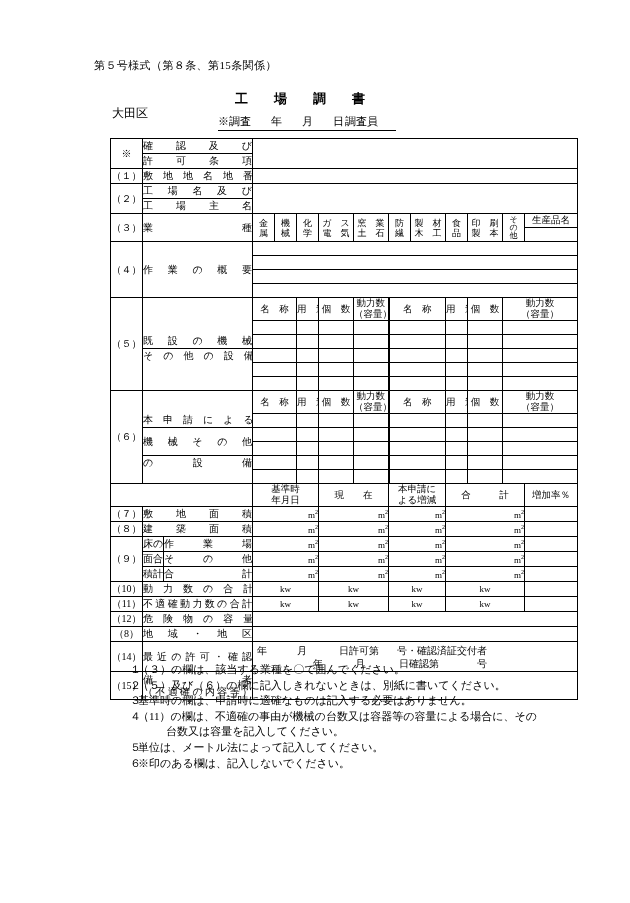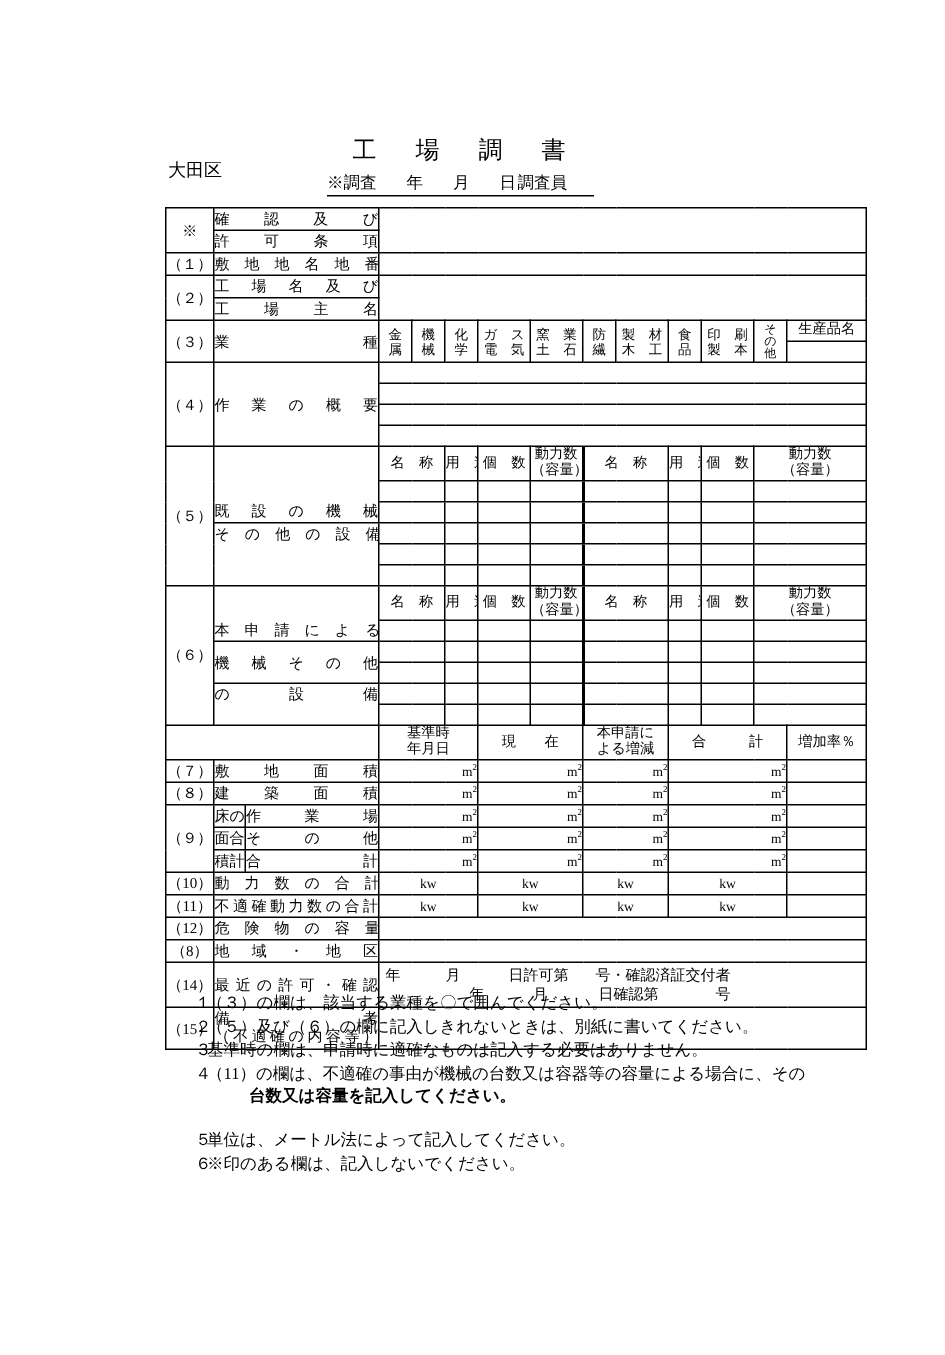--- a/index.html
+++ b/index.html
@@ -29,23 +29,24 @@
   .ward {
     position: absolute;
     left: 112px; top: 105px;
     font-size: 12px;
     white-space: nowrap;
     text-align: right;
   }
   .doc-title {
     position: absolute;
     left: 235px; top: 90px;
-    font-size: 16px;
+    font-size: 13px;
     letter-spacing: 26px;
     white-space: nowrap;
+    font-weight: bold;
   }
   .survey-line {
     position: absolute;
     left: 218px; top: 114px;
     font-size: 11px;
     white-space: nowrap;
     border-bottom: 1px solid #000;
     padding: 0 4px 1px 0;
     width: 178px;
     box-sizing: border-box;
@@ -157,27 +158,28 @@
     line-height: 14px;
   }
   .note-num {
     width: 30px;
     flex: none;
     text-align: left;
     padding-left: 22px;
     box-sizing: border-box;
   }
   .note-txt { flex: 1; }
-  .note-cont { padding-left: 58px; line-height: 14px; margin-bottom: 15px; font-weight: bold; }
+  .note-cont { padding-left: 58px; line-height: 14px; margin-bottom: 2px; }
 </style>
 </head>
 <body>
 
 <div class="page">
 
+  <div class="form-no">第５号様式（第８条、第15条関係）</div>
   <div class="ward">大田区</div>
   <div class="doc-title">工場調書</div>
   <div class="survey-line">
     <span class="sv-a">※調査</span><span class="sv-y">年</span><span class="sv-m">月</span><span class="sv-d">日</span><span class="sv-n">調査員</span>
   </div>
 
   <table class="form">
     <colgroup>
       <col style="width:32px">
         <col style="width:21px">

